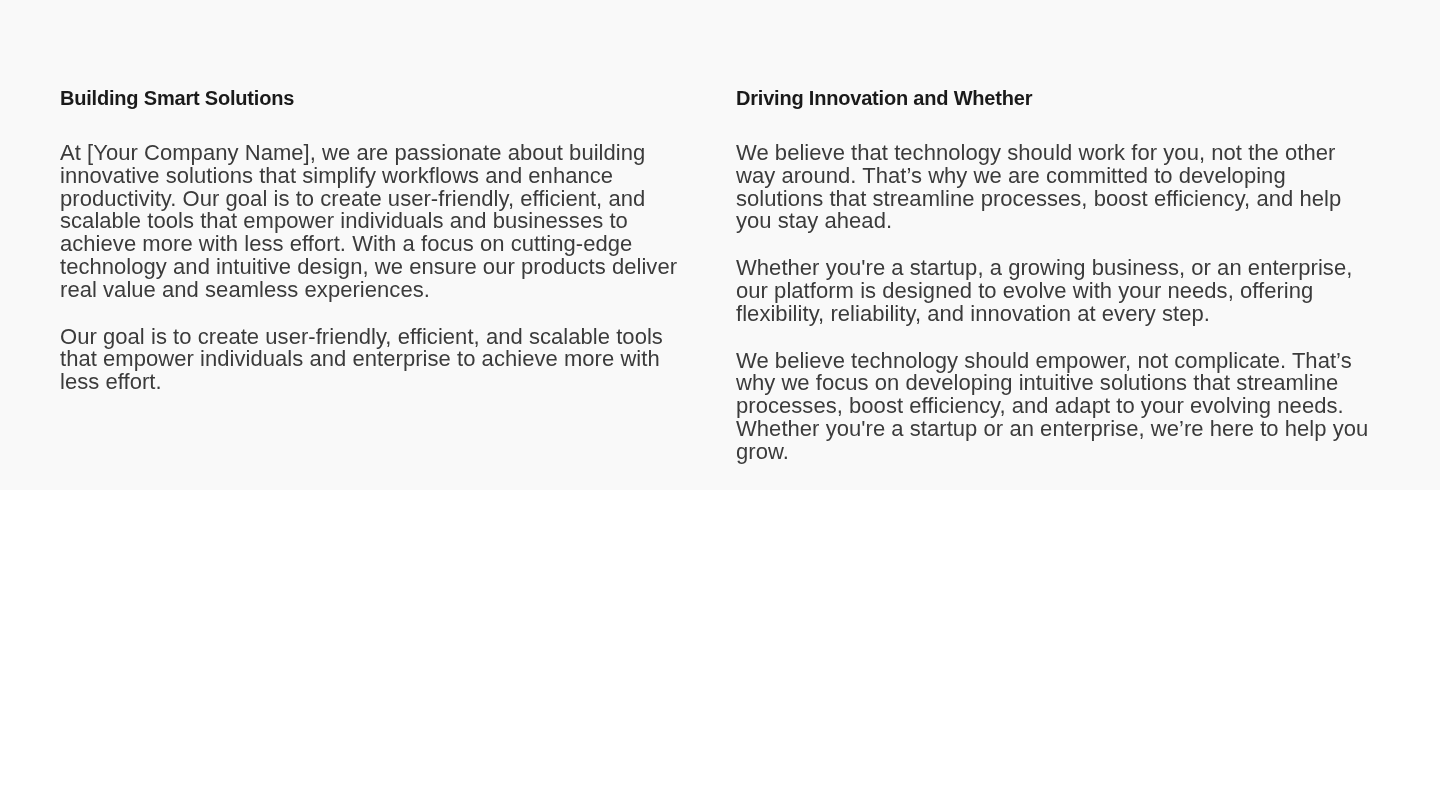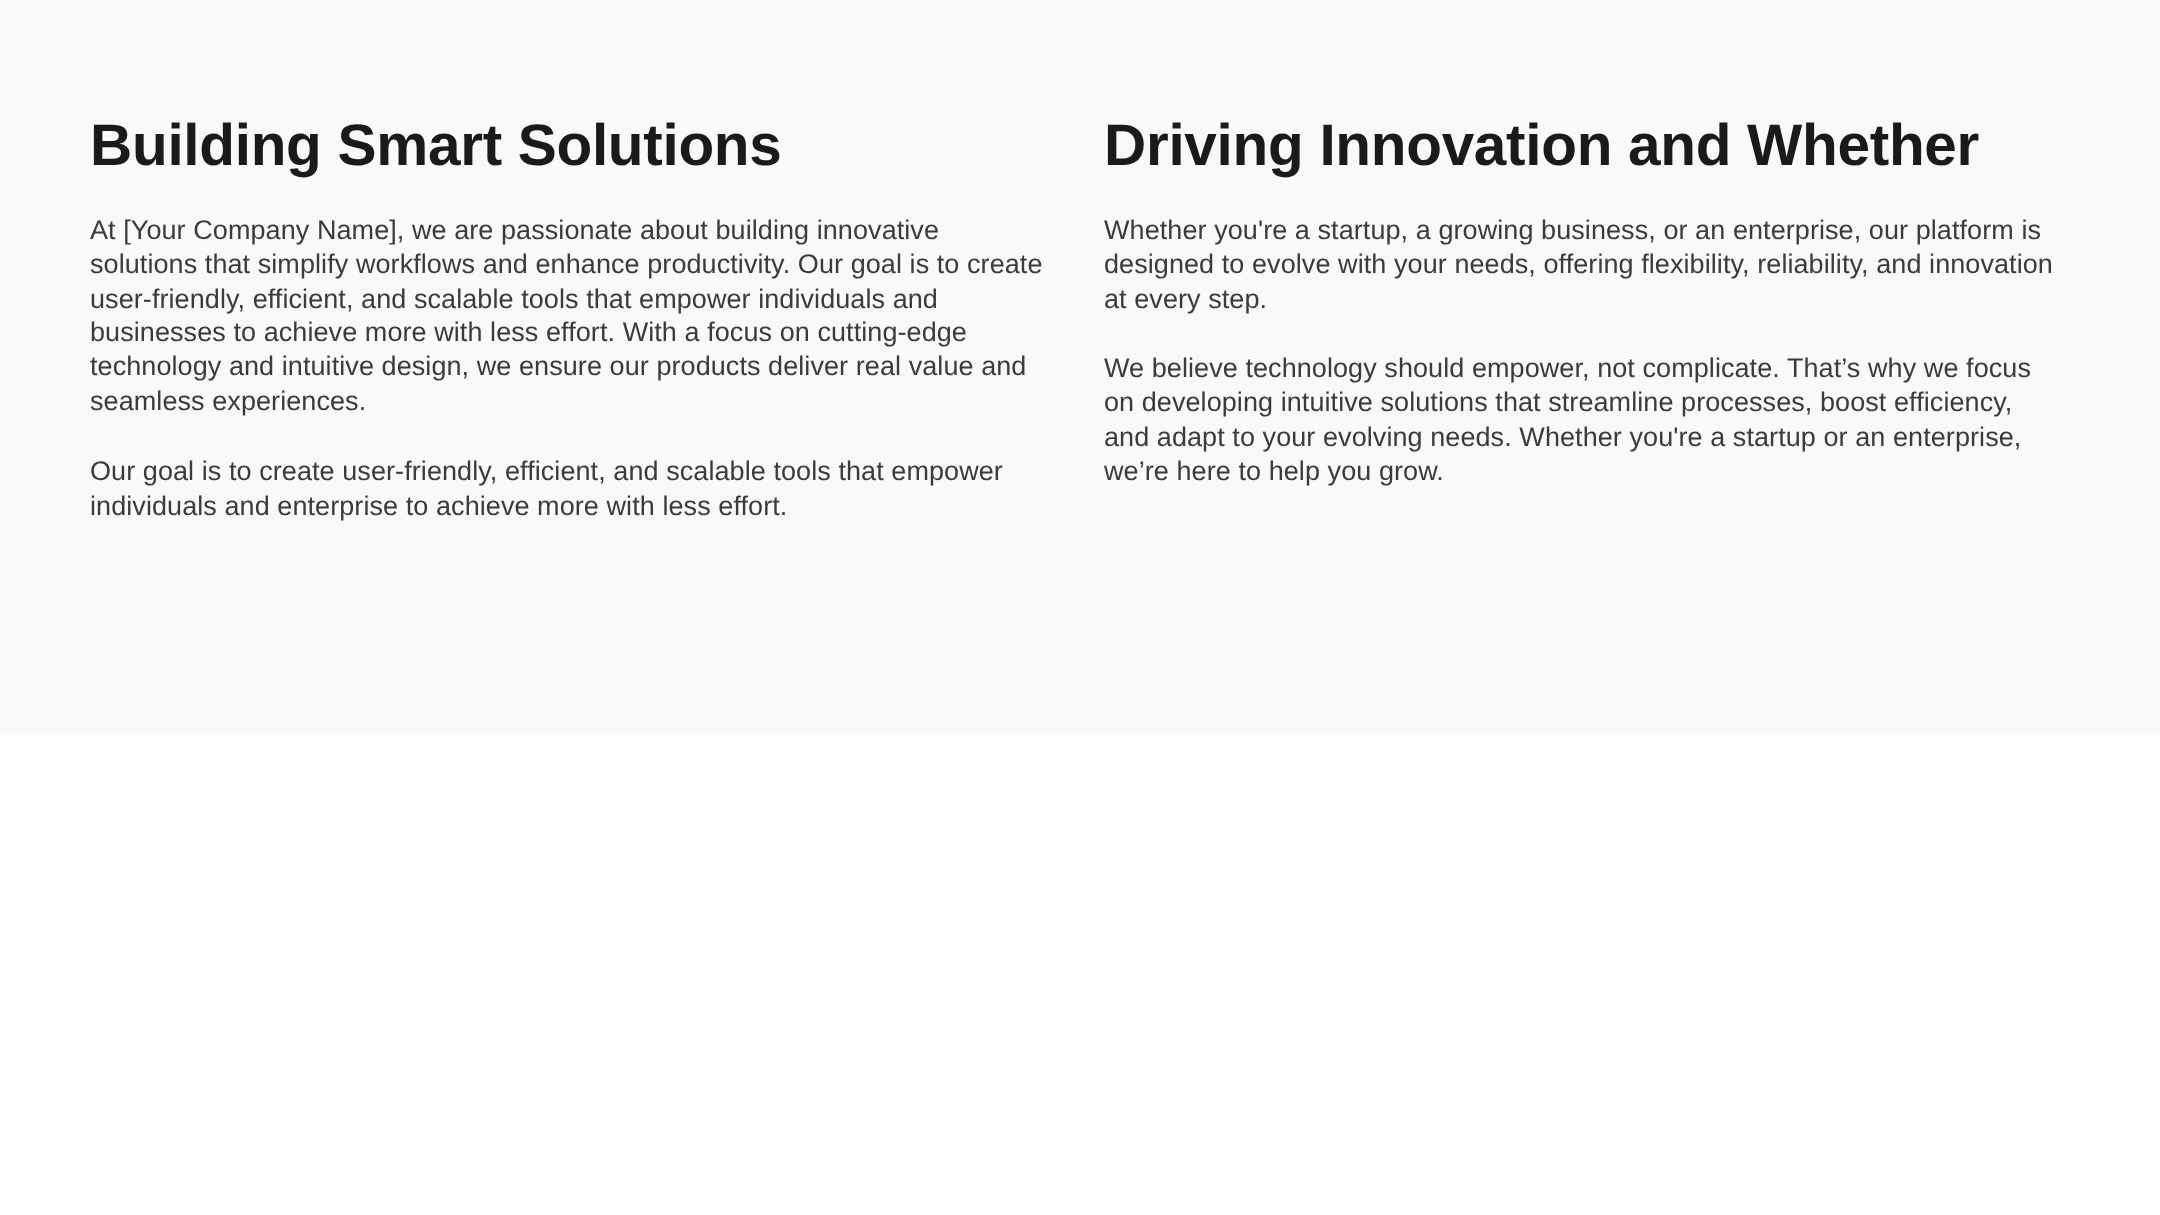--- a/index.html
+++ b/index.html
@@ -43,31 +43,31 @@
   }
 
   .column {
     width: 638px;
     flex: 0 0 638px;
   }
 
   .column-heading {
     margin: 0 0 26px 0;
     font-family: "Liberation Sans", sans-serif;
-    font-size: 39px;
+    font-size: 20px;
     line-height: 36px;
     font-weight: 700;
     letter-spacing: -0.2px;
     color: #1a1a1a;
   }
 
   .column-paragraph {
     margin: 0 0 24px 0;
     font-family: "Liberation Sans", sans-serif;
-    font-size: 18px;
+    font-size: 22px;
     line-height: 22.8px;
     font-weight: 400;
     letter-spacing: 0.05px;
     color: #3b3b3b;
   }
 
   .column-paragraph:last-child {
     margin-bottom: 0;
   }
 
@@ -89,20 +89,21 @@
     <div class="columns">
 
       <div class="column">
         <h2 class="column-heading">Building Smart Solutions</h2>
         <p class="column-paragraph">At [Your Company Name], we are passionate about building innovative solutions that simplify workflows and enhance productivity. Our goal is to create user-friendly, efficient, and scalable tools that empower individuals and businesses to achieve more with less effort. With a focus on cutting-edge technology and intuitive design, we ensure our products deliver real value and seamless experiences.</p>
         <p class="column-paragraph">Our goal is to create user-friendly, efficient, and scalable tools that empower individuals and enterprise to achieve more with less effort.</p>
       </div>
 
       <div class="column">
         <h2 class="column-heading">Driving Innovation and Whether</h2>
+        <p class="column-paragraph">We believe that technology should work for you, not the other way around. That’s why we are committed to developing solutions that streamline processes, boost efficiency, and help you stay ahead.</p>
         <p class="column-paragraph">Whether you're a startup, a growing business, or an enterprise, our platform is designed to evolve with your needs, offering flexibility, reliability, and innovation at every step.</p>
         <p class="column-paragraph">We believe technology should empower, not complicate. That’s why we focus on developing intuitive solutions that streamline processes, boost efficiency, and adapt to your evolving needs. Whether you're a startup or an enterprise, we’re here to help you grow.</p>
       </div>
 
     </div>
   </section>
 
   <div class="below-fold"></div>
 
 </div>

